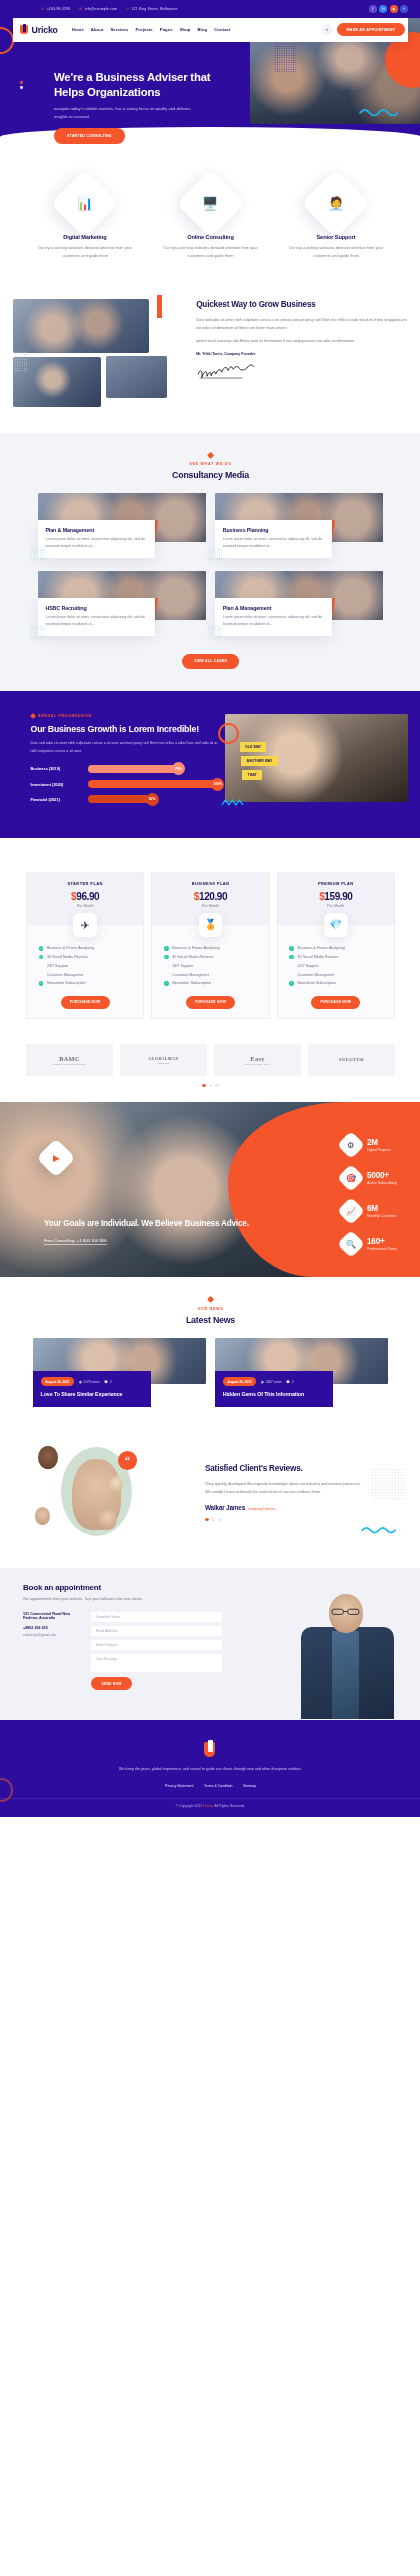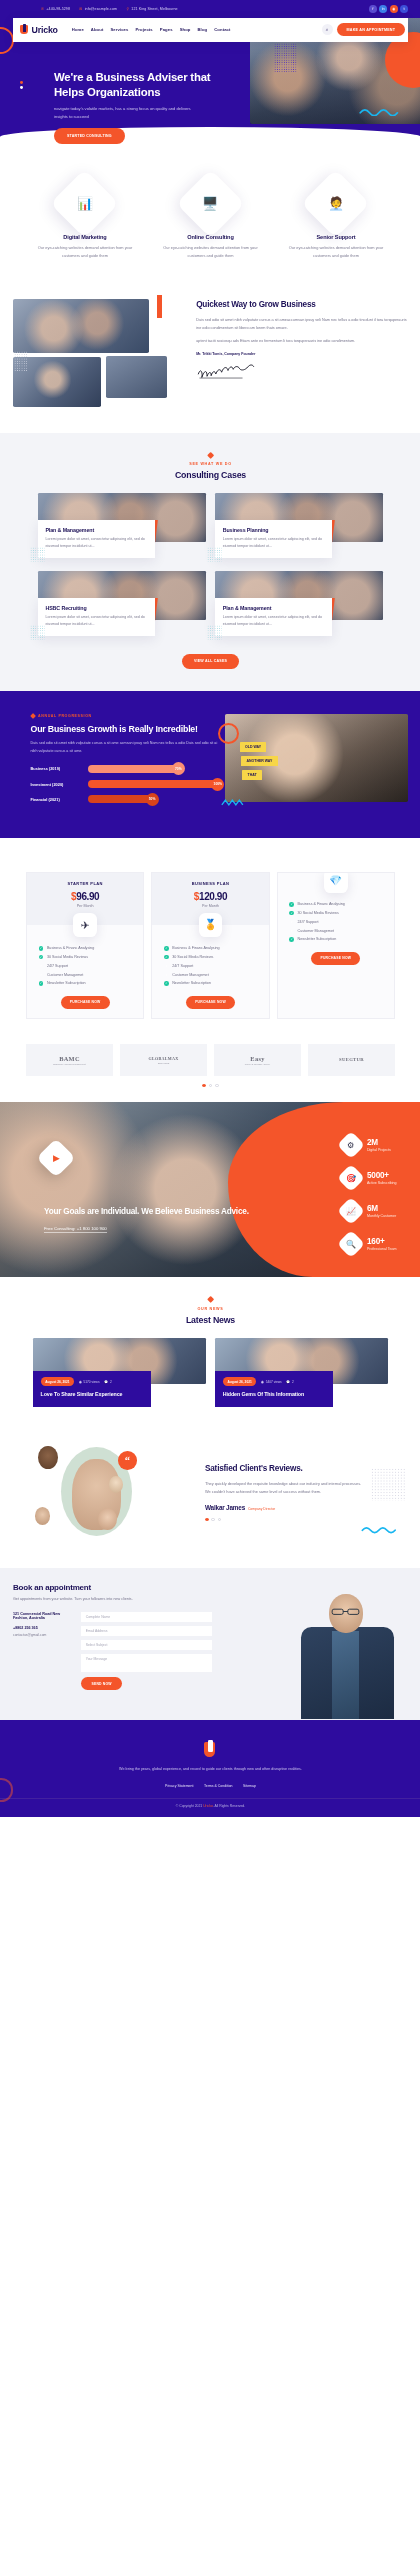--- a/index.html
+++ b/index.html
@@ -284,21 +284,21 @@
     position:absolute; right:0; top:0; width:193px; height:175px; background:#f4552a;
     border-radius:60% 0 0 44%/ 46% 0 0 54%;
   }
   .play-dia {
     position:absolute; left:42px; top:42px; width:28px; height:28px;
     background:#fff; border-radius:7px; transform:rotate(45deg);
     display:flex; align-items:center; justify-content:center;
     box-shadow:0 4.7px 15px rgba(0,0,0,.2);
   }
   .play-dia span { transform:rotate(-45deg); color:#f4552a; font-size:8.8px;}
-  .vid-txt { position:absolute; left:44px; bottom:44px; z-index:3;}
+  .vid-txt { position:absolute; left:44px; bottom:32px; z-index:3;}
   .vid-txt h2 { font-size:8.2px; color:#fff; font-weight:bold; line-height:1.45; letter-spacing:-0.2px;}
   .vid-phone { font-size:4.3px; color:#fff; margin-top:8.2px; border-bottom:0.6px solid rgba(255,255,255,.55); display:inline-block; padding-bottom:1.8px;}
   .counters { position:absolute; right:24.5px; top:33px; z-index:4;}
   .cnt { display:flex; align-items:center; gap:6.4px; margin-bottom:13px;}
   .cnt-dia {
     width:20px; height:20px; background:#fff; border-radius:5.8px; transform:rotate(45deg);
     display:flex; align-items:center; justify-content:center; flex:0 0 auto;
   }
   .cnt-dia span { transform:rotate(-45deg); font-size:8.2px; }
   .cnt-num { font-size:8.2px; color:#fff; font-weight:bold; letter-spacing:-0.2px;}
@@ -353,21 +353,21 @@
   .testi-name s { text-decoration:none; font-size:3.4px; color:#f4552a;}
   .testi-dots { display:flex; gap:2.9px; margin-top:7px;}
   .testi-dots i { width:3.5px; height:3.5px; border-radius:50%; border:0.6px solid #d6d6e0; display:block;}
   .testi-dots i.on { background:#f4552a; border-color:#f4552a;}
   .testi-wave { position:absolute; right:8.2px; top:61px; width:39px; height:8.2px;}
   .testi-gdots { position:absolute; right:2.3px; top:3.5px; width:35px; height:33px;
     background-image:radial-gradient(#d8d8e4 0.6px, transparent 0.6px); background-size:2.9px 2.9px;}
 
   
   .apptSec { background:#f1f2f7; padding:15px 13px 0; position:relative; overflow:hidden; height:152px;}
-  .appt-inner { display:flex; gap:5.8px;}
+  .appt-inner { display:flex; gap:5.8px;margin-left:10px;}
   .appt-left { width:199px;}
   .appt-left h2 { font-size:8px; color:#1d1157; font-weight:bold; letter-spacing:-0.2px;}
   .appt-left p { font-size:3.7px; color:#76748c; line-height:2; margin-top:4.1px;}
   .appt-cols { display:flex; gap:7px; margin-top:8.2px;}
   .appt-info { width:61px;}
   .appt-info h5 { font-size:3.7px; color:#1d1157; font-weight:bold; margin-bottom:2.3px;}
   .appt-info div { font-size:3.4px; color:#7c7a90; line-height:1.9;}
   .appt-info + .appt-info { margin-top:0;}
   .appt-form { flex:1;}
   .fld { background:#fff; height:10px; margin-bottom:4.1px; display:flex; align-items:center; padding:0 4.7px; font-size:3.4px; color:#a9a8b8;}
@@ -518,21 +518,21 @@
         <path d="M4 24 c4-12 8-2 6 6 c4-12 9-14 9-2 c3-8 7-9 7-1 c2-7 6-10 8-3 c3-8 8-10 10-3 c3-9 9-11 11-3 c2-6 7-9 9-2 c2-5 8-7 11-1 c3 4 10 2 14-3 c3-4 8-5 10-1" stroke="#1a1a28" stroke-width="1.6" fill="none" stroke-linecap="round"></path>
         <path d="M6 31 h74" stroke="#1a1a28" stroke-width="1" fill="none"></path>
       </svg>
     </div>
   </div>
 
   <div class="cases">
     <div class="sec-head">
       <div class="sec-dia"></div>
       <div class="sec-sub">SEE WHAT WE DO</div>
-      <div class="sec-title">Consulting Cases</div>
+      <div class="sec-title">Consultancy Media</div>
     </div>
     <div class="case-grid">
       <div class="case">
         <div class="case-img"></div>
         <div class="case-stripe"></div>
         <div class="case-card">
           <h4>Plan &amp; Management</h4>
           <p>Lorem ipsum dolor sit amet, consectetur adipiscing elit, sed do eiusmod tempor incididunt ut...</p>
           <div class="case-dots"></div>
         </div>
@@ -572,21 +572,21 @@
     </div>
   </div>
 
   <div class="growth">
     <div class="growth-inner">
       <div class="growth-left">
         <div class="gl-tag">
           <i></i>
           <span>ANNUAL PROGRESSION</span>
         </div>
-        <h2>Our Business Growth is Really Incredible!</h2>
+        <h2>Our Business Growth is Lorem Incredible!</h2>
         <p>Duis sed odio sit amet nibh vulputate cursus a sit ame acmsan ipsuy veli Nam nec tellus a odio Duis sed odio sit ai nibh vulputate cursus a sit ame.</p>
         <div class="bars">
           <div class="bar-row">
             <div class="bar-label">Business (2019)</div>
             <div class="bar-track">
               <div class="bar-fill" id="bar0" style="width: 70%; background: rgb(251, 143, 115);">
                 <span class="bar-knob" id="knob0" style="background: rgb(251, 143, 115);">70%</span>
               </div>
             </div>
           </div>
@@ -686,20 +686,27 @@
             </div>
           <div class="feat">
               <span class="mk mk-y">✓</span>
               <span>Newsletter Subscription</span>
             </div>
         </div>
         <button class="plan-btn">PURCHASE NOW</button>
       </div>
 
       <div class="plan">
+        <div class="plan-hd">
+          <div class="plan-name">PREMIUM PLAN</div>
+          <div class="plan-price">
+            <em>$</em><span>159.90</span>
+          </div>
+          <div class="plan-per">Per Month</div>
+        </div>
         <div class="plan-ic">💎</div>
         <div class="plan-feats">
           <div class="feat">
               <span class="mk mk-y">✓</span>
               <span>Business &amp; Financ Analysing</span>
             </div>
           <div class="feat">
               <span class="mk mk-y">✓</span>
               <span>30 Social Media Reviews</span>
             </div>

